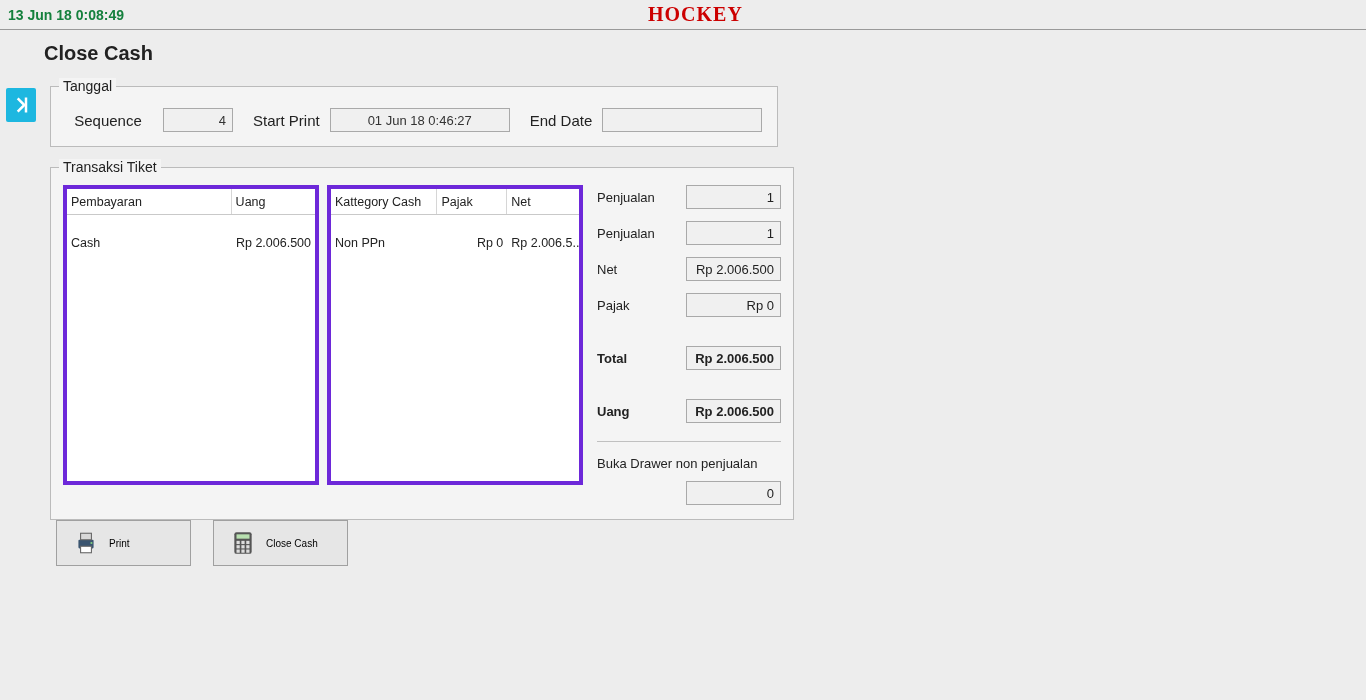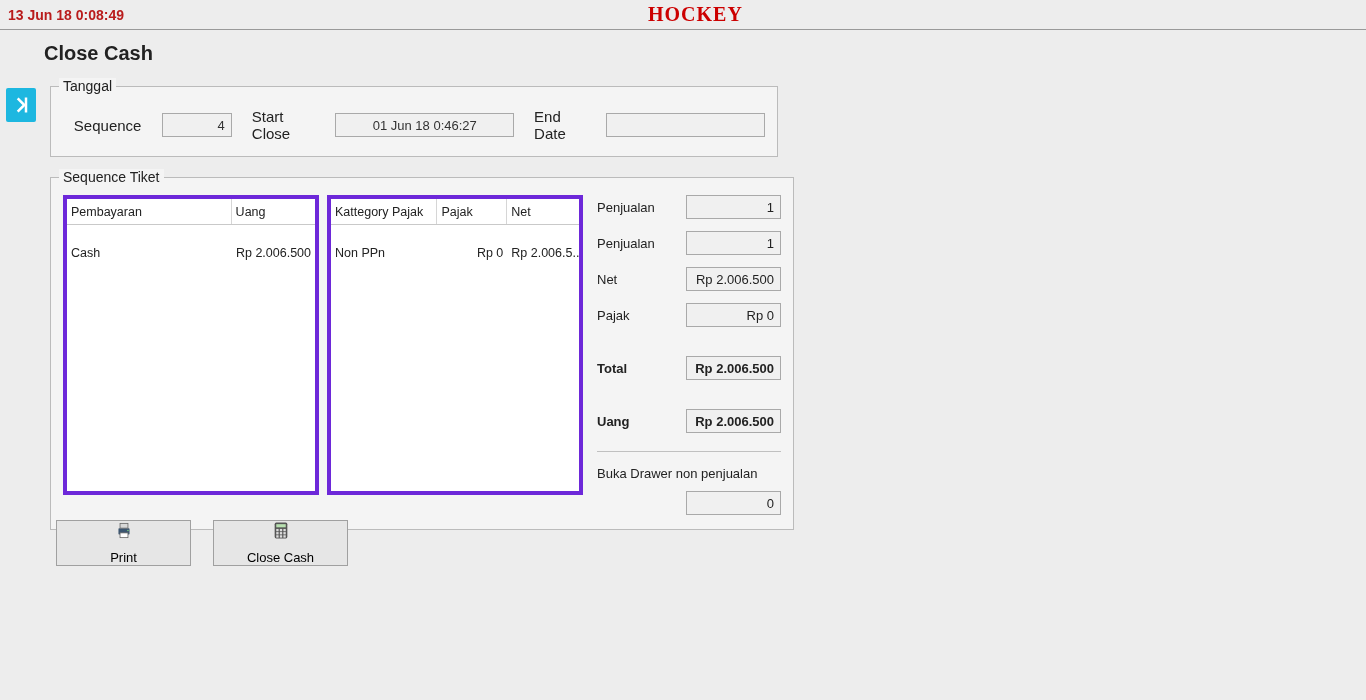--- a/index.html
+++ b/index.html
@@ -12,21 +12,21 @@
   overflow: hidden;
 }
 
 .topbar {
   height: 30px;
   display: flex;
   align-items: center;
   padding: 0 4px 0 8px;
   border-bottom: 1px solid #999;
 }
-.topbar .datetime { width: 640px; font-weight: bold; color: #b91c1c; font-size: 14px;}
+.topbar .datetime { width: 640px; font-weight: bold; color: #15803d; font-size: 14px;}
 .topbar .url { flex: 1; text-align: left; font-weight: bold; font-size: 14px;}
 .topbar .brand {
   color: #cc0000;
   font-weight: bold;
   font-family: "Times New Roman", serif;
   font-size: 20px;
   letter-spacing: 1px;
   padding-right: 12px;
 }
 
@@ -170,22 +170,21 @@
 .btn {
   height: 46px;
   min-width: 135px;
   border: 1px solid #a0a0a0;
   background: #e6e6e6;
   display: flex;
   align-items: center;
   gap: 10px;
   padding: 0 16px;
   cursor: pointer;
-  font-size: 13px;
-  flex-direction: column;
+  font-size: 10px;
 }
 .btn svg { width: 26px; height: 26px; }
 </style>
 </head>
 <body>
 
 <div class="topbar">
   <div class="datetime">13 Jun 18  0:08:49</div>
   <div class="brand">HOCKEY</div>
 </div>
@@ -199,48 +198,48 @@
   </svg>
 </div>
 
 <div class="content">
 
   <fieldset>
     <legend>Tanggal</legend>
     <div class="row-fields">
       <span class="field-label" style="width:90px;text-align:center;">Sequence</span>
       <div class="text-box right" style="width:70px;">4</div>
-      <span class="field-label" style="margin-left:10px;">Start Close</span>
+      <span class="field-label" style="margin-left:10px;">Start Print</span>
       <div class="text-box center" style="width:180px;">01 Jun 18 0:46:27</div>
       <span class="field-label" style="margin-left:10px;">End Date</span>
       <div class="text-box center" style="width:160px;"></div>
     </div>
   </fieldset>
 
   <fieldset>
-    <legend>Sequence Tiket</legend>
+    <legend>Transaksi Tiket</legend>
 
     <div class="tables-row">
 
       <div class="table" style="width:256px;">
         <div class="table-header">
           <div style="width:170px;">Pembayaran</div>
           <div style="width:86px;">Uang</div>
         </div>
         <div class="table-body">
           <div class="table-row">
             <div style="width:170px;">Cash</div>
             <div style="width:86px;text-align:right;">Rp 2.006.500</div>
           </div>
         </div>
       </div>
 
       <div class="table" style="width:256px;">
         <div class="table-header">
-          <div style="width:110px;">Kattegory Pajak</div>
+          <div style="width:110px;">Kattegory Cash</div>
           <div style="width:72px;">Pajak</div>
           <div style="width:74px;">Net</div>
         </div>
         <div class="table-body">
           <div class="table-row">
             <div style="width:110px;">Non PPn</div>
             <div style="width:72px;text-align:right;">Rp 0</div>
             <div style="width:74px;">Rp 2.006.5...</div>
           </div>
         </div>

